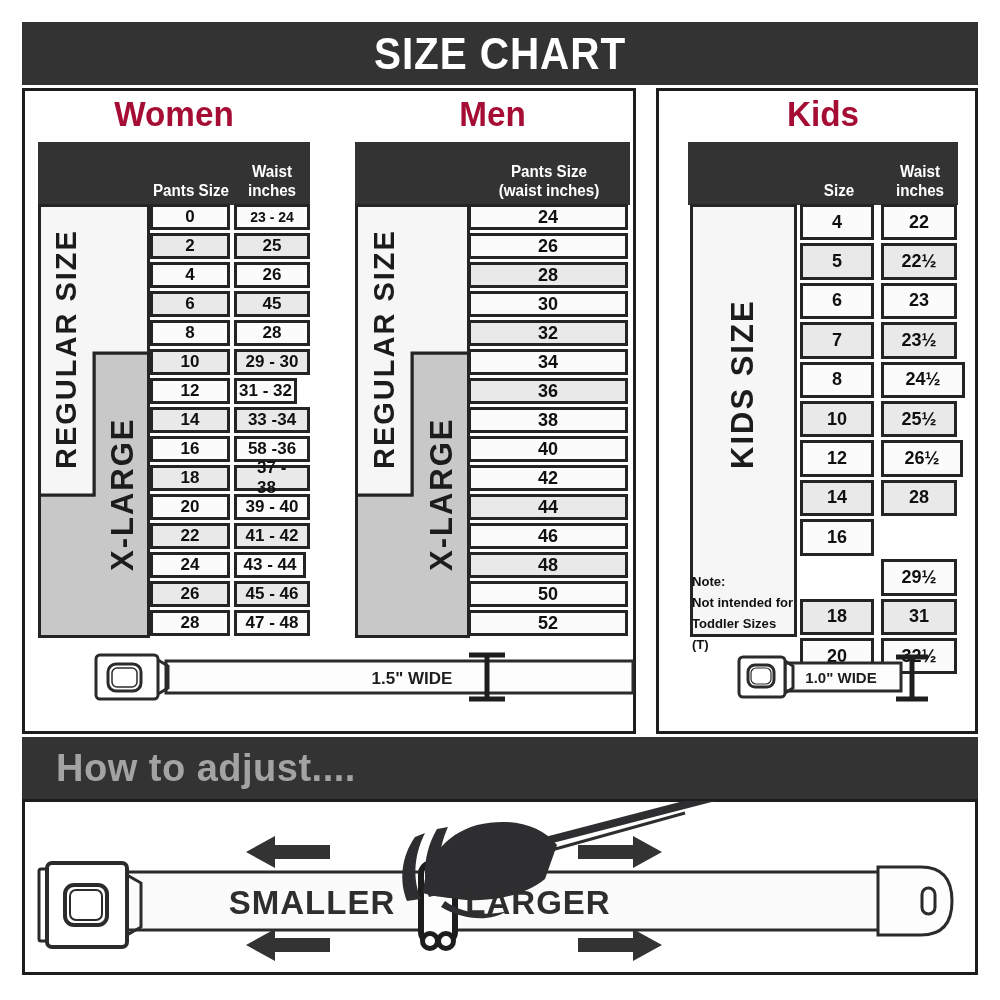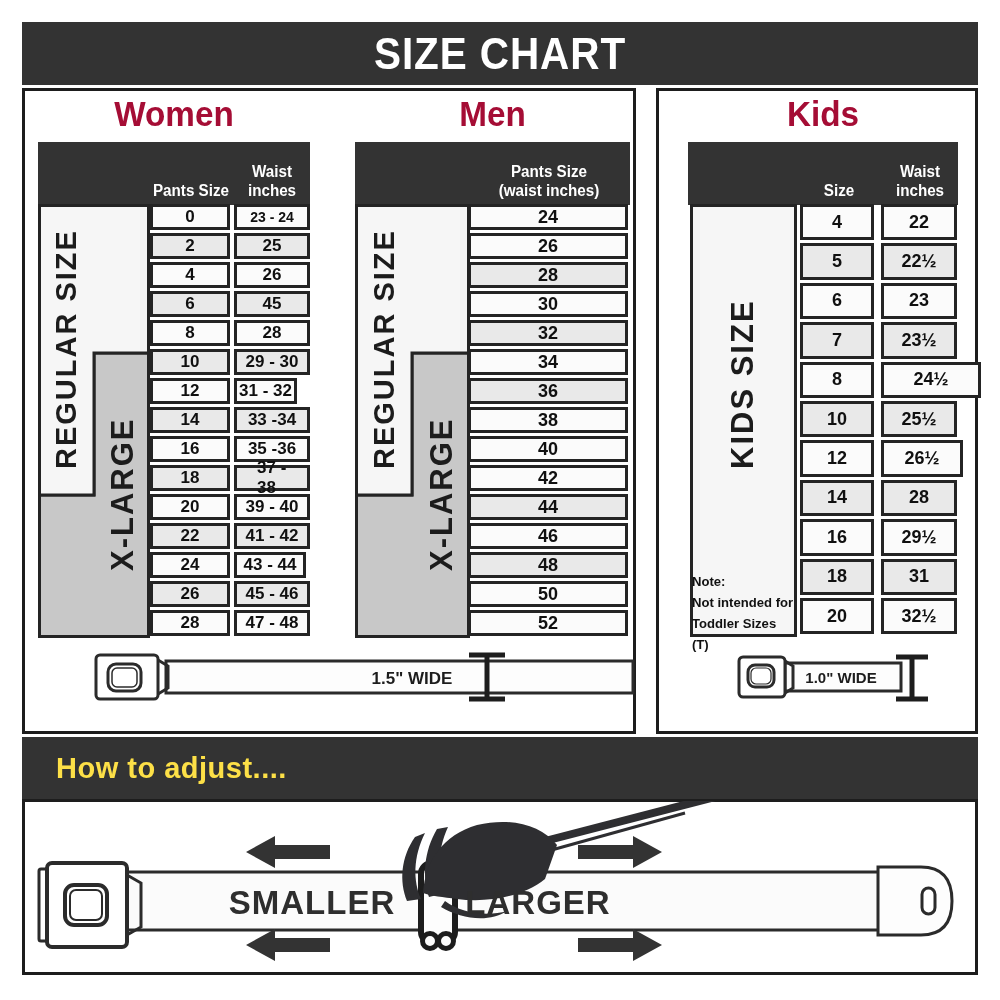--- a/index.html
+++ b/index.html
@@ -22,21 +22,21 @@
   .tcell.shaded{background:#e9e9e9;}
   .rows-mount{position:absolute;}
   .vlabel{position:absolute;display:flex;align-items:center;justify-content:center;
           writing-mode:vertical-rl;transform:rotate(180deg);font-weight:700;color:#1c1c1c;
           font-size:29px;letter-spacing:2px;white-space:nowrap;}
   .kids-band-box{position:absolute;left:690px;top:204px;width:107px;height:433px;
                  box-sizing:border-box;border:3px solid #242424;background:#f6f6f6;}
   .note{position:absolute;left:692px;top:572px;width:106px;font-size:13.5px;font-weight:700;
         line-height:1.55;color:#111;transform:scaleX(.97);transform-origin:left;}
   .adjust-band{left:22px;top:737px;width:956px;height:62px;display:flex;align-items:center;}
-  .adjust-title{color:#fde047;font-weight:700;font-size:29px;padding-left:34px;letter-spacing:.5px;}
+  .adjust-title{color:#a3a3a3;font-weight:700;font-size:38px;padding-left:34px;letter-spacing:.5px;}
   .adjust-panel{left:22px;top:799px;width:956px;height:176px;}
   svg text{font-family:"Liberation Sans",sans-serif;}
 </style>
 </head>
 <body>
 
 <div class="stage">
 
   <div class="abs band title-band" style="background: rgb(51, 51, 51);">
     <div class="title-text">SIZE CHART</div>
@@ -90,21 +90,21 @@
       <div class="trow" style="margin-bottom: 3px; gap: 4px;">
         <div class="tcell" style="width: 80px; height: 26px; font-size: 17px;">12</div>
         <div class="tcell" style="width: 63px; height: 26px; font-size: 17px;">31 - 32</div>
       </div>
       <div class="trow" style="margin-bottom: 3px; gap: 4px;">
         <div class="tcell shaded" style="width: 80px; height: 26px; font-size: 17px;">14</div>
         <div class="tcell shaded" style="width: 76px; height: 26px; font-size: 17px;">33 -34</div>
       </div>
       <div class="trow" style="margin-bottom: 3px; gap: 4px;">
         <div class="tcell" style="width: 80px; height: 26px; font-size: 17px;">16</div>
-        <div class="tcell" style="width: 76px; height: 26px; font-size: 17px;">35 -36</div>
+        <div class="tcell" style="width: 76px; height: 26px; font-size: 17px;">58 -36</div>
       </div>
       <div class="trow" style="margin-bottom: 3px; gap: 4px;">
         <div class="tcell shaded" style="width: 80px; height: 26px; font-size: 17px;">18</div>
         <div class="tcell shaded" style="width: 76px; height: 26px; font-size: 17px; padding-left: 20px;">37 - 38</div>
       </div>
       <div class="trow" style="margin-bottom: 3px; gap: 4px;">
         <div class="tcell" style="width: 80px; height: 26px; font-size: 17px;">20</div>
         <div class="tcell" style="width: 76px; height: 26px; font-size: 17px;">39 - 40</div>
       </div>
       <div class="trow" style="margin-bottom: 3px; gap: 4px;">
@@ -211,37 +211,37 @@
       <div class="trow" style="margin-bottom: 3px; gap: 7px;">
         <div class="tcell" style="width: 74px; height: 36.4px; font-size: 18px;">6</div>
         <div class="tcell" style="width: 76px; height: 36.4px; font-size: 18px;">23</div>
       </div>
       <div class="trow" style="margin-bottom: 3px; gap: 7px;">
         <div class="tcell shaded" style="width: 74px; height: 36.4px; font-size: 18px;">7</div>
         <div class="tcell shaded" style="width: 76px; height: 36.4px; font-size: 18px;">23½</div>
       </div>
       <div class="trow" style="margin-bottom: 3px; gap: 7px;">
         <div class="tcell" style="width: 74px; height: 36.4px; font-size: 18px;">8</div>
-        <div class="tcell" style="width: 100px; height: 36.4px; font-size: 18px;">24½</div>
+        <div class="tcell" style="width: 84px; height: 36.4px; font-size: 18px;">24½</div>
       </div>
       <div class="trow" style="margin-bottom: 3px; gap: 7px;">
         <div class="tcell shaded" style="width: 74px; height: 36.4px; font-size: 18px;">10</div>
         <div class="tcell shaded" style="width: 76px; height: 36.4px; font-size: 18px;">25½</div>
       </div>
       <div class="trow" style="margin-bottom: 3px; gap: 7px;">
         <div class="tcell" style="width: 74px; height: 36.4px; font-size: 18px;">12</div>
         <div class="tcell" style="width: 82px; height: 36.4px; font-size: 18px;">26½</div>
       </div>
       <div class="trow" style="margin-bottom: 3px; gap: 7px;">
         <div class="tcell shaded" style="width: 74px; height: 36.4px; font-size: 18px;">14</div>
         <div class="tcell shaded" style="width: 76px; height: 36.4px; font-size: 18px;">28</div>
       </div>
       <div class="trow" style="margin-bottom: 3px; gap: 7px;">
         <div class="tcell" style="width: 74px; height: 36.4px; font-size: 18px;">16</div>
-        <div class="tcell" style="width: 76px; height: 36.4px; font-size: 18px;">29½</div>
+        <div class="tcell" style="width: 76px; height: 36.4px; font-size: 18px; margin-top: 40px;">29½</div>
       </div>
       <div class="trow" style="margin-bottom: 3px; gap: 7px;">
         <div class="tcell shaded" style="width: 74px; height: 36.4px; font-size: 18px;">18</div>
         <div class="tcell shaded" style="width: 76px; height: 36.4px; font-size: 18px;">31</div>
       </div>
       <div class="trow" style="margin-bottom: 3px; gap: 7px;">
         <div class="tcell" style="width: 74px; height: 36.4px; font-size: 18px;">20</div>
         <div class="tcell" style="width: 76px; height: 36.4px; font-size: 18px;">32½</div>
       </div>
     </div>

